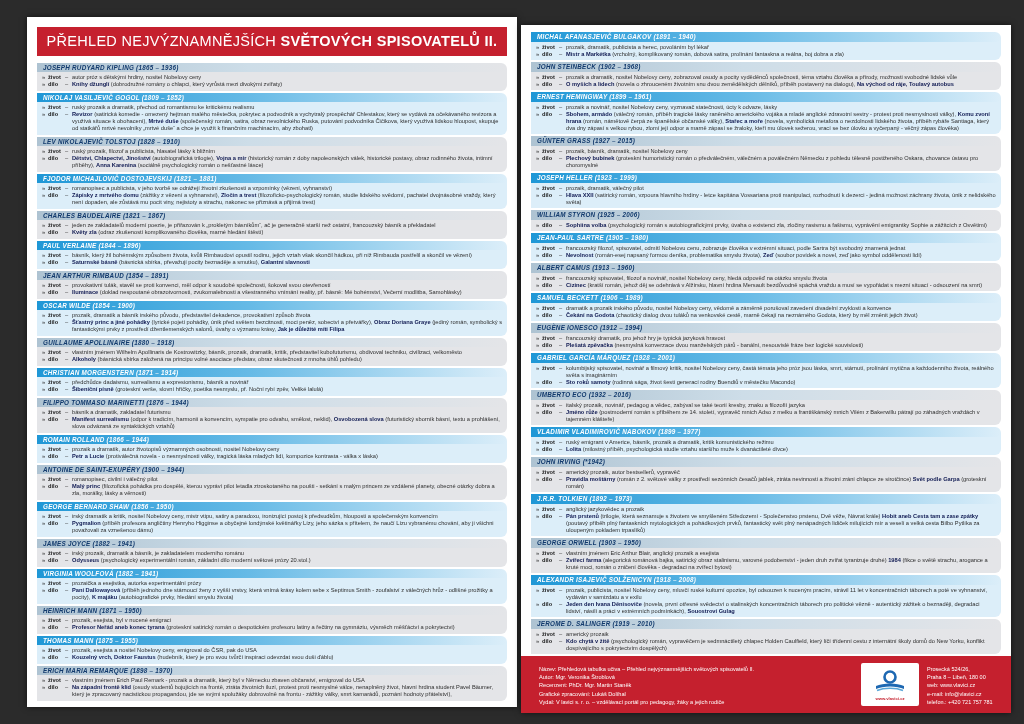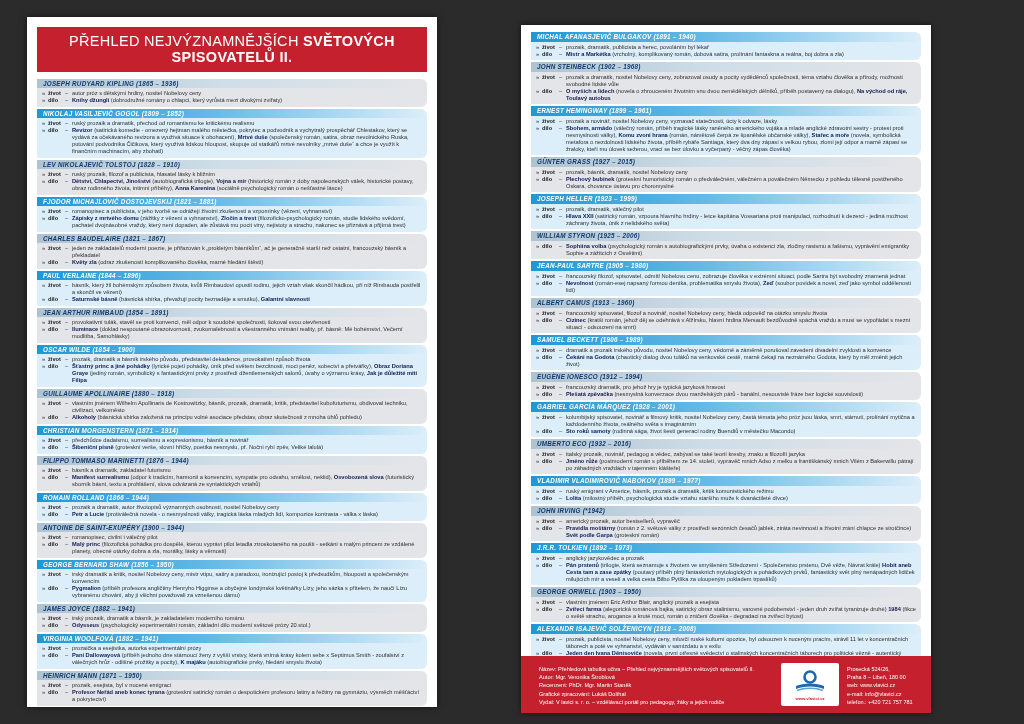--- a/index.html
+++ b/index.html
@@ -1,18 +1,18 @@
 <!DOCTYPE html>
 <html><head>
 <meta charset="utf-8">
 <style>
   *{margin:0;padding:0;box-sizing:border-box}
   html,body{width:1024px;height:724px;overflow:hidden}
   body{background:#2b2b2b;font-family:"Liberation Sans",sans-serif;position:relative}
-  .page{position:absolute;background:#ffffff;width:410px;overflow:hidden;box-shadow:0 0 6px rgba(0,0,0,.6)}
+  .page{position:absolute;background:#ffffff;width:490px;overflow:hidden;box-shadow:0 0 6px rgba(0,0,0,.6)}
   #left-page{left:27px;top:17px;height:690px;padding:8px 10px 4px}
   #right-page{left:521px;top:25px;height:688px;padding:7px 10px 62px}
   .title-bar{background:#c5202e;color:#fff;text-align:center;font-size:14.5px;letter-spacing:.3px;
              padding:7px 0 6px;margin:2px 0 7px;font-weight:400;line-height:1.1}
   .title-bar b{font-weight:700}
   .entry{margin-bottom:2px;border-radius:0 6px 6px 0}
   .v-a{background:#dceef9}
   .v-b{background:#e4e5e8}
   .pill{height:9.5px;border-radius:0 6px 6px 0;display:flex;align-items:center;padding-left:6px;
         font-size:6.3px;font-weight:700;font-style:italic;letter-spacing:.25px;white-space:nowrap}

